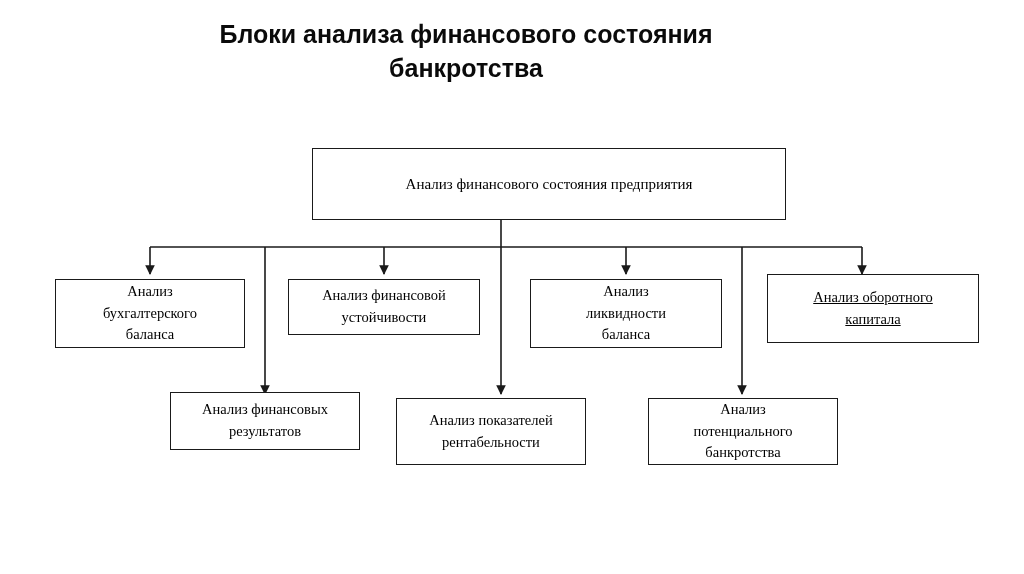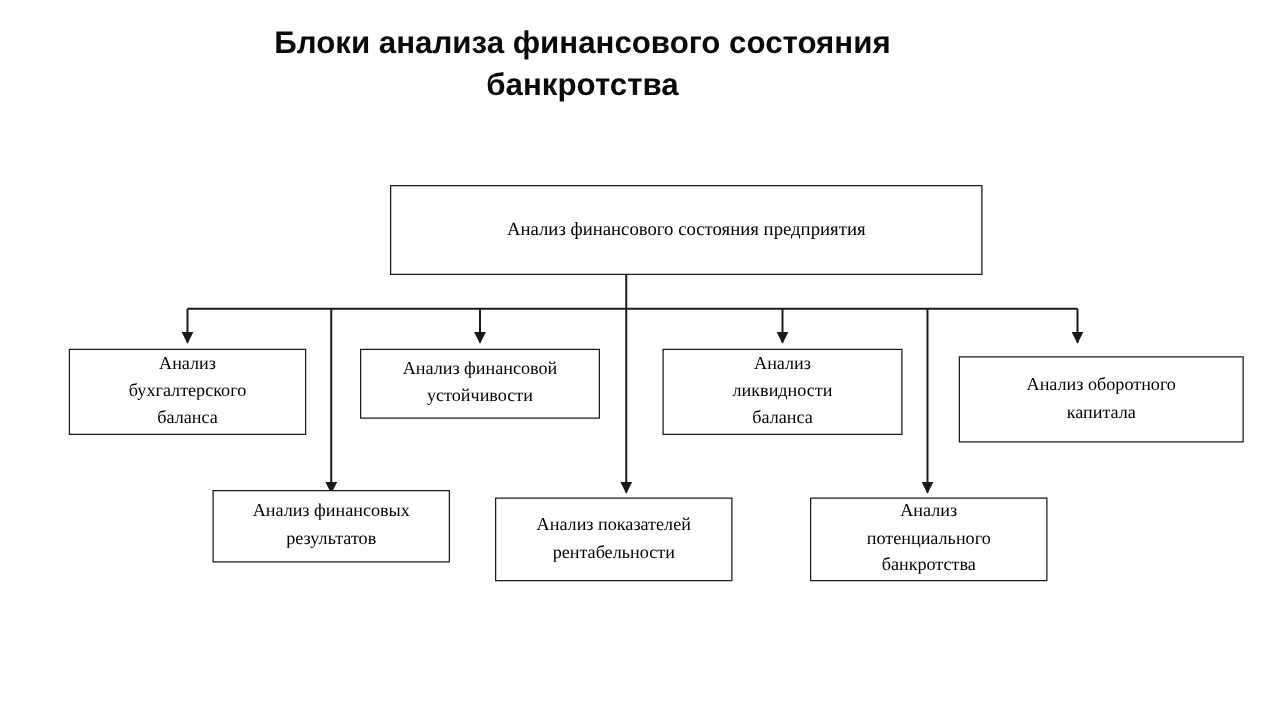--- a/index.html
+++ b/index.html
@@ -129,21 +129,21 @@
     <span class="node-label">Анализ финансовой
 устойчивости</span>
   </div>
 
   <div class="node-box" style="left:530px; top:279px; width:192px; height:69px;">
     <span class="node-label">Анализ
 ликвидности
 баланса</span>
   </div>
 
-  <div class="node-box" style="left:767px; top:285px; width:228px; height:69px;">
+  <div class="node-box" style="left:767px; top:274px; width:212px; height:69px;text-decoration:underline;">
     <span class="node-label">Анализ оборотного
 капитала</span>
   </div>
 
   <div class="node-box" style="left:170px; top:392px; width:190px; height:58px;">
     <span class="node-label">Анализ финансовых
 результатов</span>
   </div>
 
   <div class="node-box" style="left:396px; top:398px; width:190px; height:67px;">

